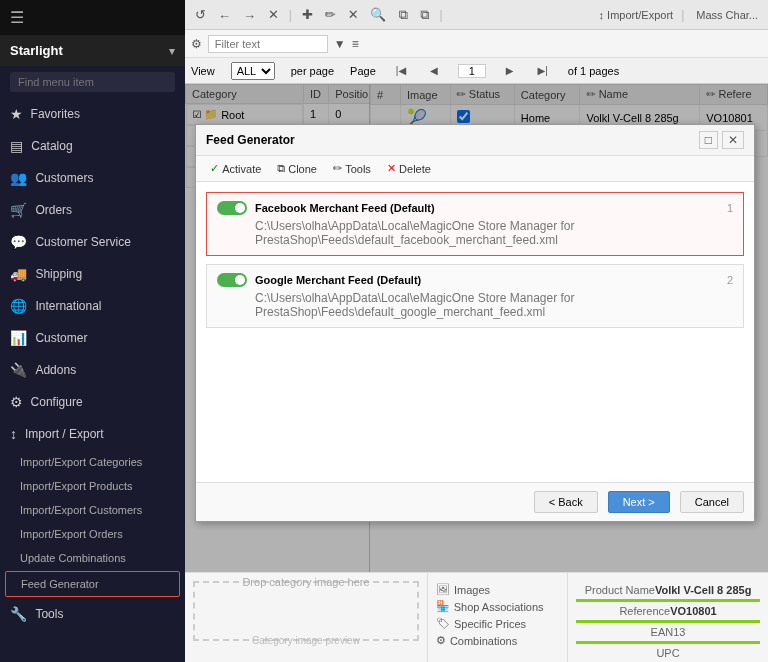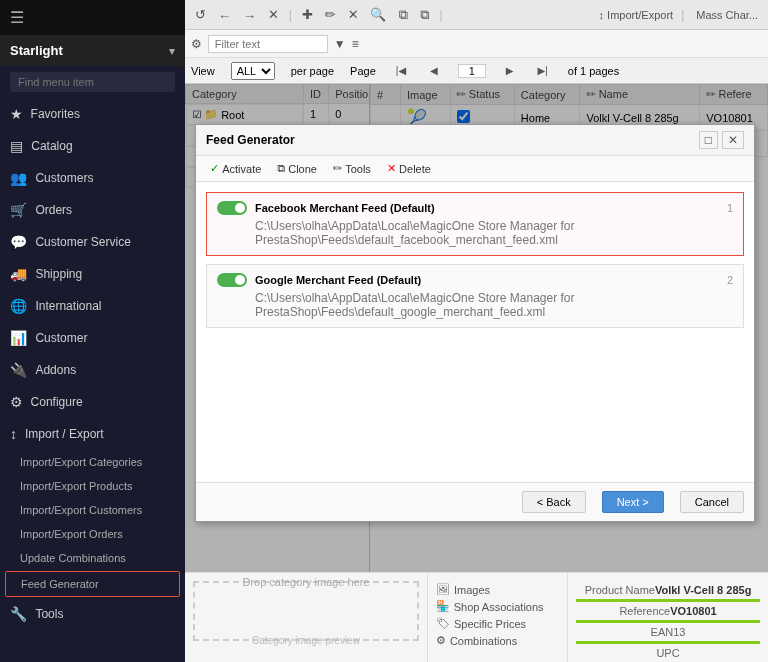--- a/index.html
+++ b/index.html
@@ -252,21 +252,21 @@
       background: #fff;
       border-radius: 50%;
     }
     .feed-name { font-weight: bold; font-size: 11px; flex: 1; }
     .feed-num { color: #999; font-size: 11px; }
     .feed-path { font-size: 12px; color: #777; padding-left: 38px; }
     .modal-footer {
       border-top: 1px solid #ddd;
       padding: 8px 10px;
       display: flex;
-      gap: 16px;
+      gap: 10px;
       justify-content: flex-end;
       background: #f9f9f9;
     }
     .footer-btn {
       padding: 4px 14px;
       font-size: 11px;
       border: 1px solid #ccc;
       background: #f0f0f0;
       cursor: pointer;
       border-radius: 2px;

